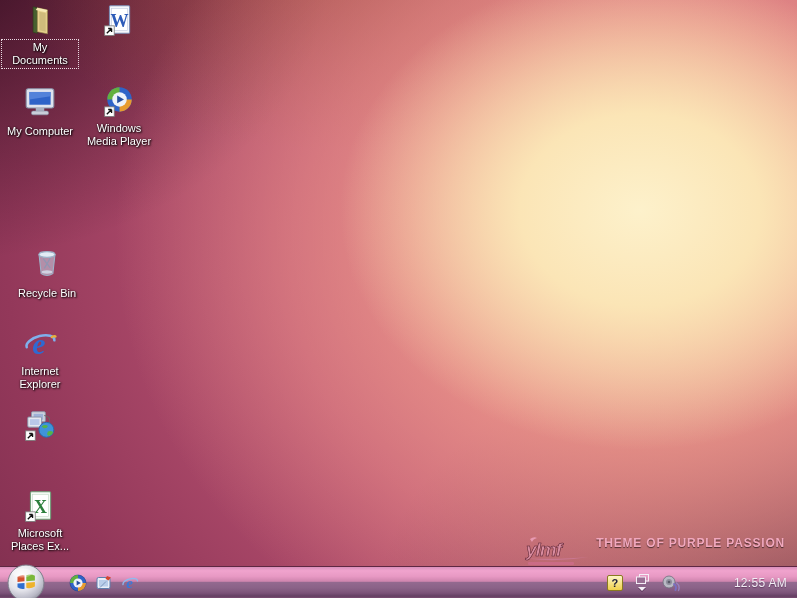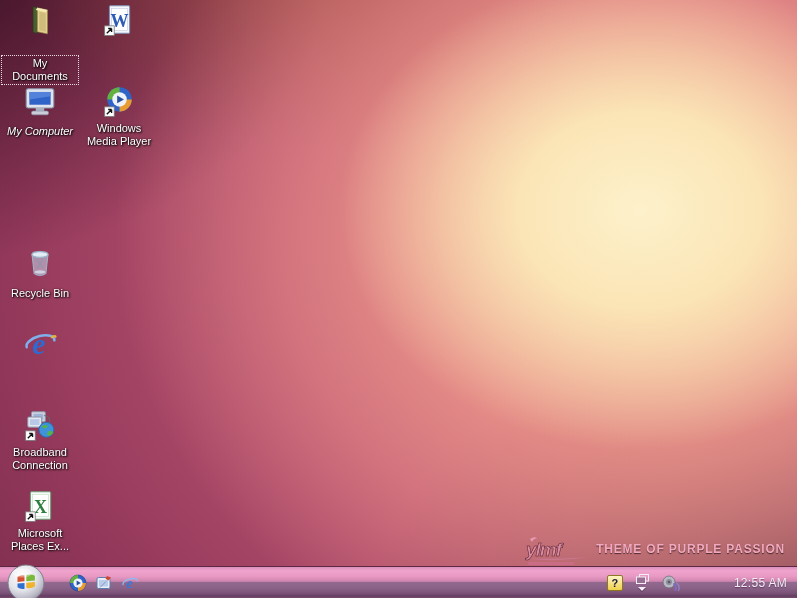--- a/index.html
+++ b/index.html
@@ -23,21 +23,21 @@
 
   
   .icon-cell { position:absolute; width:78px; text-align:center; cursor:default; }
   .ico { width:34px; height:34px; margin:0 auto 3px auto; position:relative; }
   .ico svg { width:34px; height:34px; display:block; }
   .lbl {
     display:inline-block; max-width:76px; padding:1px 2px;
     font-size:11px; line-height:13px; color:#ffffff;
     text-shadow:1px 1px 2px #000, 0 0 2px rgba(0,0,0,.7);
   }
-  .lbl.selected { outline:1px dotted #ead9e2;margin-top:16px; }
+  .lbl.selected { outline:1px dotted #ead9e2; }
 
   
   .taskbar {
     position:absolute; left:0; right:0; bottom:0; height:32px;
     border-top:1px solid #5e2742;
     background:linear-gradient(to bottom,
       #d990bc 0%, #f0a3cd 12%, #e899c4 30%, #cf85ae 46%,
       #93698f 50%, #8a6287 68%, #7b5278 84%, #643f63 94%, #7a4d72 100%);
     z-index:5;
   }
@@ -57,21 +57,21 @@
     cursor:pointer;
   }
   .tray-expander { display:flex; flex-direction:column; align-items:center; margin-left:13px; margin-right:12px; cursor:pointer; }
   .tray-expander svg.stack { width:13px; height:10px; display:block; }
   .tray-expander .chev { margin-top:3px; width:0; height:0; border-left:4px solid transparent; border-right:4px solid transparent; border-top:4px solid #f4eef6; filter:drop-shadow(0 1px 0 rgba(60,20,60,.6)); }
   .tray-volume { width:20px; height:20px; margin-right:5px; cursor:pointer; }
   .tray-volume svg { width:20px; height:20px; }
   .tray-clock { font-size:12px; color:#f2edf4; padding:0 4px; letter-spacing:0.3px; text-shadow:0 1px 1px rgba(70,30,70,.55); cursor:default;margin-left:44px; }
 
   
-  .watermark { position:absolute; right:12px; bottom:36px; display:flex; align-items:center; }
+  .watermark { position:absolute; right:12px; bottom:36px; display:flex; align-items:flex-start; }
   .wm-logo { width:72px; height:26px; }
   .wm-sub { position:absolute; left:6px; bottom:-3px; width:46px; height:3px; background:rgba(214,110,150,.55); border-radius:1px; }
   .wm-caption { font-size:12px; font-weight:bold; color:#f2a8be; letter-spacing:0.8px; margin-left:2px; margin-bottom:1px; white-space:nowrap; text-shadow:0 1px 1px rgba(0,0,0,.6); }
 </style>
 </head>
 <body>
 
 <div class="screen">
   <div class="desktop">
 
@@ -92,21 +92,21 @@
         <svg viewBox="0 0 32 32">
           <rect x="7" y="2.5" width="19" height="26" rx="1" fill="#f5f7fc" stroke="#7e8fb5" stroke-width="1"></rect>
           <rect x="9" y="5" width="15" height="21" fill="#ffffff" stroke="#c3cce0" stroke-width=".6"></rect>
           <text x="16.5" y="22.5" font-size="17" font-weight="bold" font-family="Liberation Serif, serif" fill="#2d5bb8" text-anchor="middle">W</text>
           <rect x="2.5" y="21.5" width="9" height="9" fill="#ffffff" stroke="#7a7a7a" stroke-width=".8"></rect>
           <path d="M4.5 28.5 L9 24 M9 24 h-3.2 M9 24 v3.2" stroke="#111" stroke-width="1.3" fill="none"></path>
         </svg>
       </div>
     </div>
 
-    <div class="icon-cell" style="left:1px; top:84px;font-style:italic;">
+    <div class="icon-cell" style="left:1px; top:84px;">
       <div class="ico">
         <svg viewBox="0 0 32 32">
           <rect x="3" y="4.5" width="26" height="18" rx="2" fill="#dfe3ee" stroke="#8a93a8" stroke-width="1"></rect>
           <rect x="6" y="7.5" width="20" height="12" fill="#2f63c8"></rect>
           <path d="M6 7.5 h20 v4 l-20 3 z" fill="#5c8ade" opacity=".8"></path>
           <rect x="12" y="22.5" width="8" height="3" fill="#aab0c0"></rect>
           <rect x="8" y="25.5" width="16" height="3.5" rx="1.5" fill="#c9ced9" stroke="#8a93a8" stroke-width=".6"></rect>
         </svg>
       </div>
       <div class="lbl">My Computer</div>
@@ -121,57 +121,57 @@
           <circle cx="16.5" cy="14.5" r="6.8" fill="#eef2fa"></circle>
           <path d="M14.3 10.8 l6.4 3.7 -6.4 3.7 z" fill="#27509e"></path>
           <rect x="2.5" y="21.5" width="9" height="9" fill="#ffffff" stroke="#7a7a7a" stroke-width=".8"></rect>
           <path d="M4.5 28.5 L9 24 M9 24 h-3.2 M9 24 v3.2" stroke="#111" stroke-width="1.3" fill="none"></path>
         </svg>
       </div>
       <div class="lbl">Windows Media Player</div>
     </div>
 
 
-    <div class="icon-cell" style="left:1px; top:246px;">
+    <div class="icon-cell" style="left:8px; top:246px;">
       <div class="ico">
         <svg viewBox="0 0 32 32">
           <path d="M8.5 8 L10.5 26 q5.5 3.4 11 0 L23.5 8 Z" fill="rgba(206,226,243,0.5)" stroke="#9db3c9" stroke-width="1"></path>
           <ellipse cx="16" cy="8" rx="7.6" ry="2.7" fill="#e2ecf5" stroke="#9db3c9" stroke-width="1"></ellipse>
           <path d="M12.5 12 l6.5 8.5 M19 11.5 l-5.5 9.5" stroke="#7e9ab8" stroke-width="1.2" opacity=".65"></path>
           <ellipse cx="16" cy="24.5" rx="5" ry="1.6" fill="#d7e4f0" opacity=".8"></ellipse>
         </svg>
       </div>
       <div class="lbl">Recycle Bin</div>
     </div>
 
     <div class="icon-cell" style="left:1px; top:327px;">
       <div class="ico">
         <svg viewBox="0 0 32 32">
           <text x="15" y="25" font-size="28" font-style="italic" font-weight="bold" font-family="Liberation Serif, serif" fill="#2e6ad2" text-anchor="middle">e</text>
           <path d="M3.5 19 a 13.5 6.5 -16 1 1 26 -6.5" stroke="#7fb0ec" stroke-width="2.4" fill="none" stroke-linecap="round"></path>
           <path d="M27.2 9.5 q2.6 -1.6 3.3 -0.6" stroke="#e8b23c" stroke-width="2.2" fill="none" stroke-linecap="round"></path>
         </svg>
       </div>
+      <div class="lbl">Internet Explorer</div>
     </div>
 
     <div class="icon-cell" style="left:1px; top:408px;">
       <div class="ico">
         <svg viewBox="0 0 32 32">
           <rect x="8" y="3.5" width="13" height="9.5" rx="1" fill="#cfd4df" stroke="#8a93a8" stroke-width=".9"></rect>
           <rect x="10" y="5.5" width="9" height="5.5" fill="#9fb2d8"></rect>
           <rect x="4.5" y="8.5" width="13" height="9.5" rx="1" fill="#e4e8f0" stroke="#8a93a8" stroke-width=".9"></rect>
           <rect x="6.5" y="10.5" width="9" height="5.5" fill="#b9c8e8"></rect>
           <path d="M20 7 q7 1 4.5 8" stroke="#666" stroke-width="1" fill="none"></path>
           <circle cx="22" cy="20.5" r="7" fill="#3f93da" stroke="#2a6aa6" stroke-width=".9"></circle>
           <path d="M17.5 17.5 q3 -2.5 6 -0.5 q-1 2.5 -4 2 z M23.5 22 q3.5 -1 5 1 q-2 3.5 -5 3 q-1.5 -2 0 -4 z" fill="#54b44a"></path>
           <rect x="2.5" y="21.5" width="9" height="9" fill="#ffffff" stroke="#7a7a7a" stroke-width=".8"></rect>
           <path d="M4.5 28.5 L9 24 M9 24 h-3.2 M9 24 v3.2" stroke="#111" stroke-width="1.3" fill="none"></path>
         </svg>
       </div>
-      <div class="lbl">Broadband Connection</div>
     </div>
 
     <div class="icon-cell" style="left:1px; top:489px;">
       <div class="ico">
         <svg viewBox="0 0 32 32">
           <rect x="7" y="2.5" width="19" height="26" rx="1" fill="#f4faf4" stroke="#6f9e78" stroke-width="1"></rect>
           <rect x="9" y="5" width="15" height="21" fill="#ffffff" stroke="#c4dcc8" stroke-width=".6"></rect>
           <text x="16.5" y="22.5" font-size="17" font-weight="bold" font-family="Liberation Serif, serif" fill="#2c7f3c" text-anchor="middle">X</text>
           <rect x="2.5" y="21.5" width="9" height="9" fill="#ffffff" stroke="#7a7a7a" stroke-width=".8"></rect>
           <path d="M4.5 28.5 L9 24 M9 24 h-3.2 M9 24 v3.2" stroke="#111" stroke-width="1.3" fill="none"></path>

